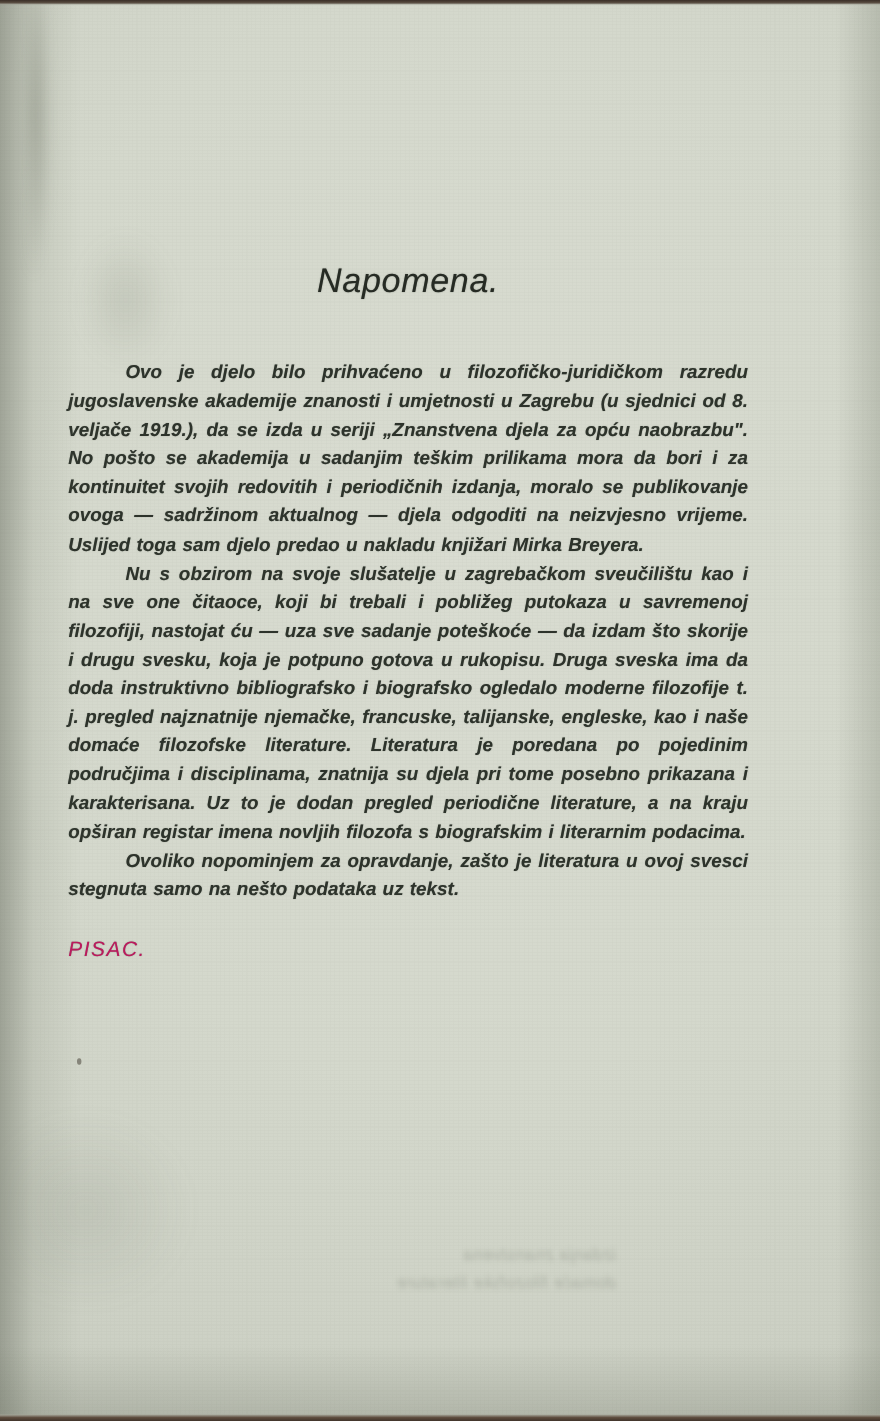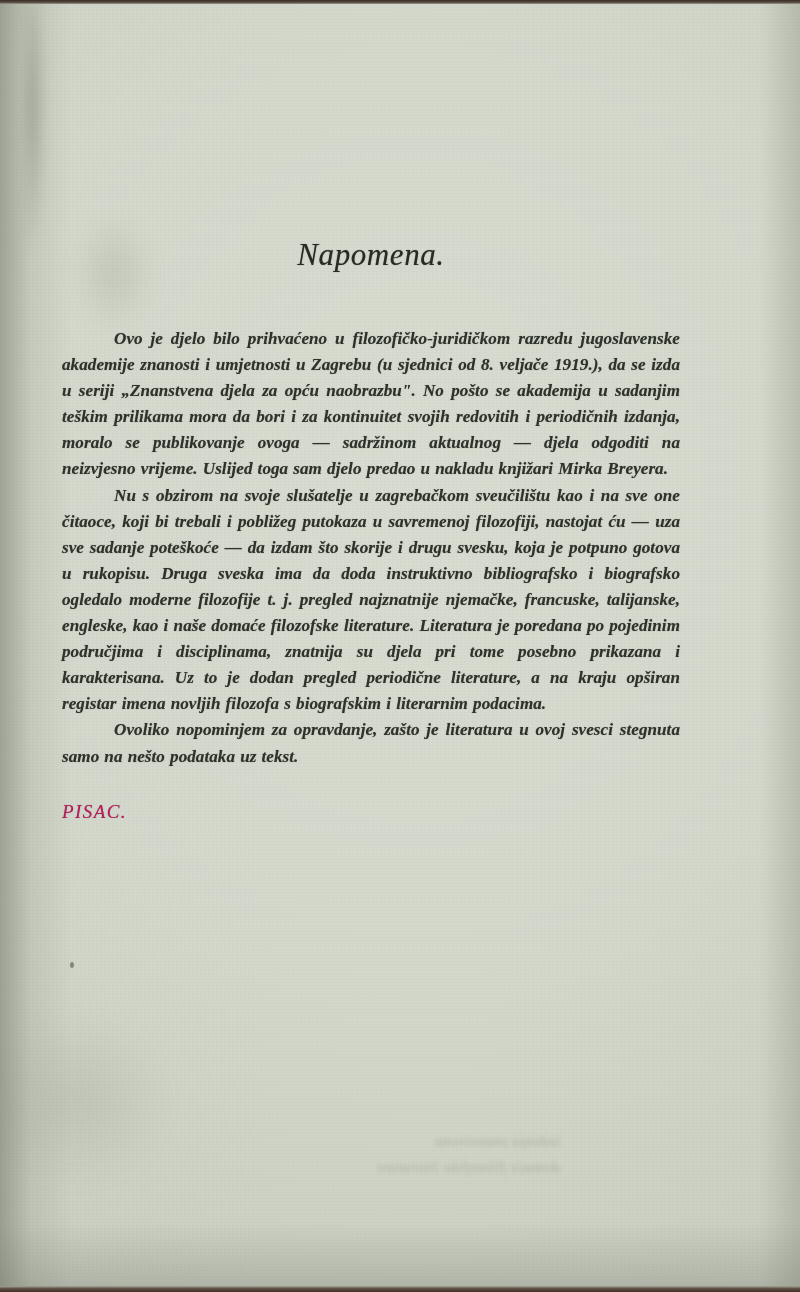--- a/index.html
+++ b/index.html
@@ -6,21 +6,21 @@
     margin: 0;
     padding: 0;
     background: #8a8d84;
   }
   .page {
     position: relative;
     width: 800px;
     height: 1292px;
     overflow: hidden;
     background: #d2d6ca;
-    font-family: Liberation Serif, serif;
+    font-family: Liberation Sans, sans-serif;
   }
 
   
   .paper-base {
     position: absolute;
     inset: 0;
     background:
       radial-gradient(120% 85% at 52% 38%, #d9dcd1 0%, #d4d8cc 45%, #cbcfc3 78%, #c2c7ba 100%);
   }
   .paper-grain {

